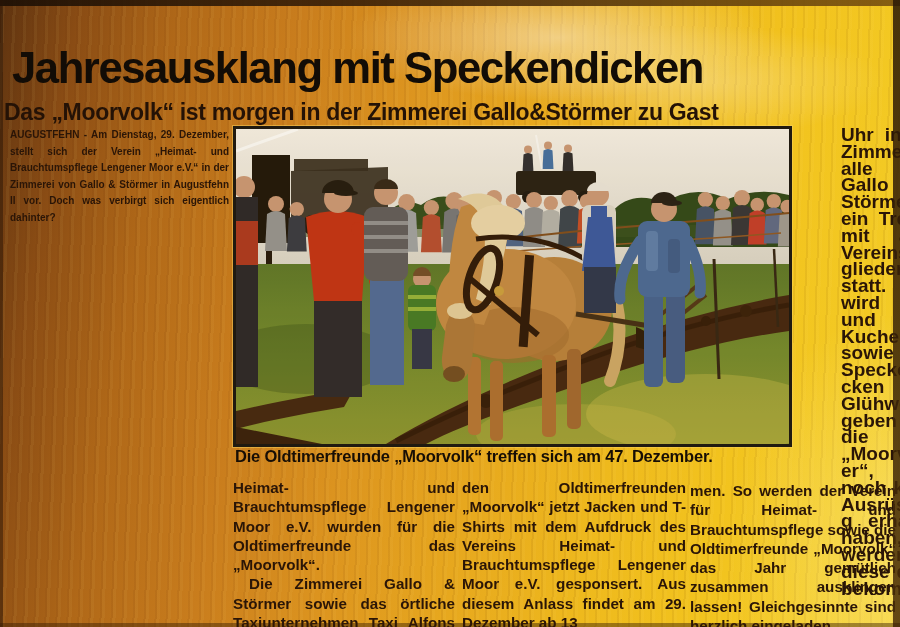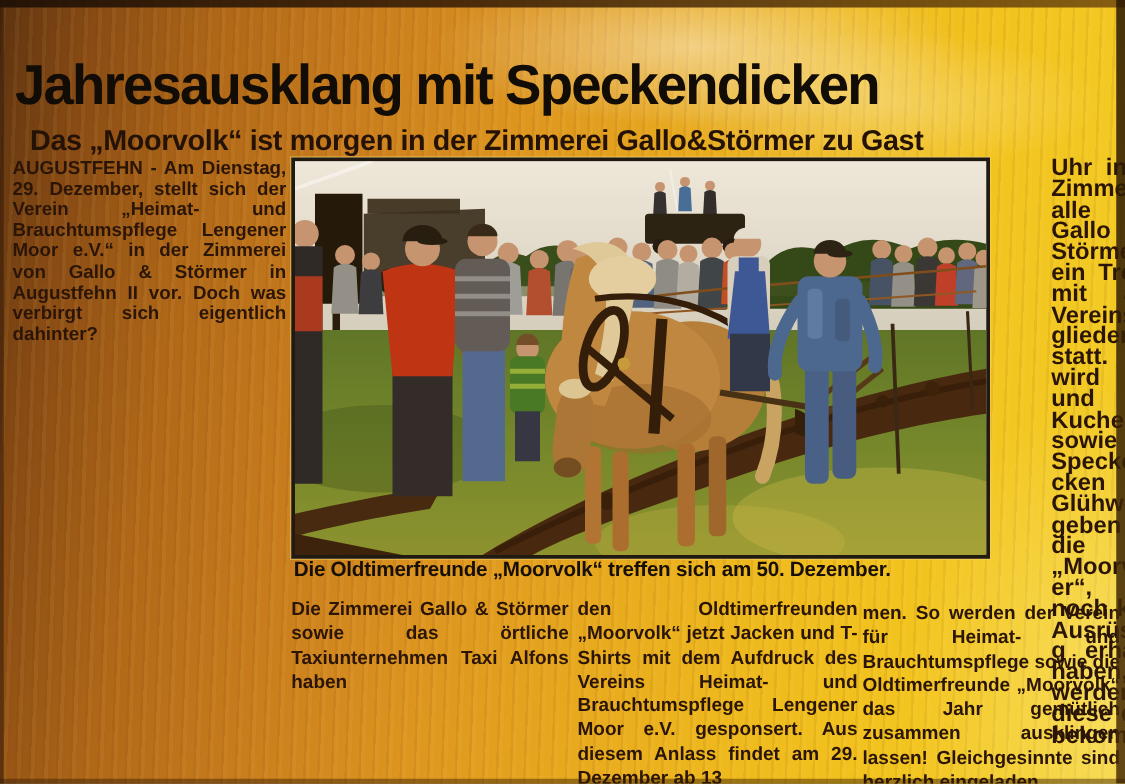--- a/index.html
+++ b/index.html
@@ -17,30 +17,30 @@
   .edge-right{position:absolute;right:0;top:0;width:7px;height:627px;background:linear-gradient(180deg,#2a1806,#3a2408 60%,#4a2e08);opacity:.85;}
   .edge-bottom{position:absolute;left:0;bottom:0;width:900px;height:4px;background:rgba(55,28,5,.45);}
   .edge-left{position:absolute;left:0;top:0;width:3px;height:627px;background:rgba(40,20,5,.5);}
 
   .headline{
     position:absolute;left:12px;top:12px;width:860px;
     font-size:45px;font-weight:700;letter-spacing:-1.5px;color:#120c06;
     transform:scaleX(.97);transform-origin:left top;white-space:nowrap;
   }
   .subheadline{
-    position:absolute;left:24px;top:80px;width:860px;
+    position:absolute;left:4px;top:80px;width:860px;
     font-size:23px;font-weight:700;letter-spacing:-.3px;color:#241206;white-space:nowrap;
   }
   .bodycol{
     position:absolute;color:#2a1507;font-weight:700;
     text-align:justify;hyphens:auto;overflow-wrap:anywhere;
   }
   .bodycol p{margin:0;}
   .bodycol p + p{text-indent:16px;}
-  #col1{left:10px;top:127px;width:219px;font-size:15px;line-height:16.6px;}
+  #col1{left:10px;top:127px;width:219px;font-size:10px;line-height:16.6px;}
   #col4{left:841px;top:127px;width:101px;font-size:19px;line-height:16.8px;}
   #col2{left:233px;top:478px;width:222px;font-size:15.2px;line-height:19.3px;}
   #col3{left:462px;top:478px;width:224px;font-size:15.2px;line-height:19.3px;}
   #col5{left:690px;top:481px;width:206px;font-size:15.2px;line-height:19.3px;}
 
   .photo{
     position:absolute;left:233px;top:126px;width:553px;height:315px;
     border:3px solid #201a10;box-sizing:content-box;
     box-shadow:0 0 0 1px rgba(250,210,90,.5);
     background:#cfcfc6;
@@ -250,23 +250,24 @@
       </g>
 
       <rect x="0" y="0" width="553" height="315" fill="#c87814" opacity=".10"></rect>
       <g>
         <path d="M0 22 L62 0" stroke="rgba(255,255,255,.45)" stroke-width="3"></path>
         <path d="M300 6 L306 40" stroke="rgba(255,255,255,.35)" stroke-width="2"></path>
       </g>
     </svg>
   </div>
 
-  <div class="caption">Die Oldtimerfreunde „Moorvolk“ treffen sich am 50. Dezember.</div>
+  <div class="caption">Die Oldtimerfreunde „Moorvolk“ treffen sich am 47. Dezember.</div>
 
   <div id="col2" class="bodycol">
+    <p>Heimat- und Brauchtumspflege Lengener Moor e.V. wurden für die Oldtimerfreunde das „Moorvolk“.</p>
     <p>Die Zimmerei Gallo &amp; Störmer sowie das örtliche Taxiunternehmen Taxi Alfons haben</p>
   </div>
 
   <div id="col3" class="bodycol">
     <p>den Oldtimerfreunden „Moorvolk“ jetzt Jacken und T-Shirts mit dem Aufdruck des Vereins Heimat- und Brauchtumspflege Lengener Moor e.V. gesponsert. Aus diesem Anlass findet am 29. Dezember ab 13</p>
   </div>
 
   <div id="col4" class="bodycol">
     <p>Uhr in der Zimmereihalle von Gallo &amp; Störmer ein Treffen mit allen Vereinsmitgliedern statt. Es wird Tee und Kuchen sowie Speckendicken und Glühwein geben und die „Moorvölkler“, die noch keine Ausrüstung erhalten haben, werden diese dann bekom-</p>
   </div>

